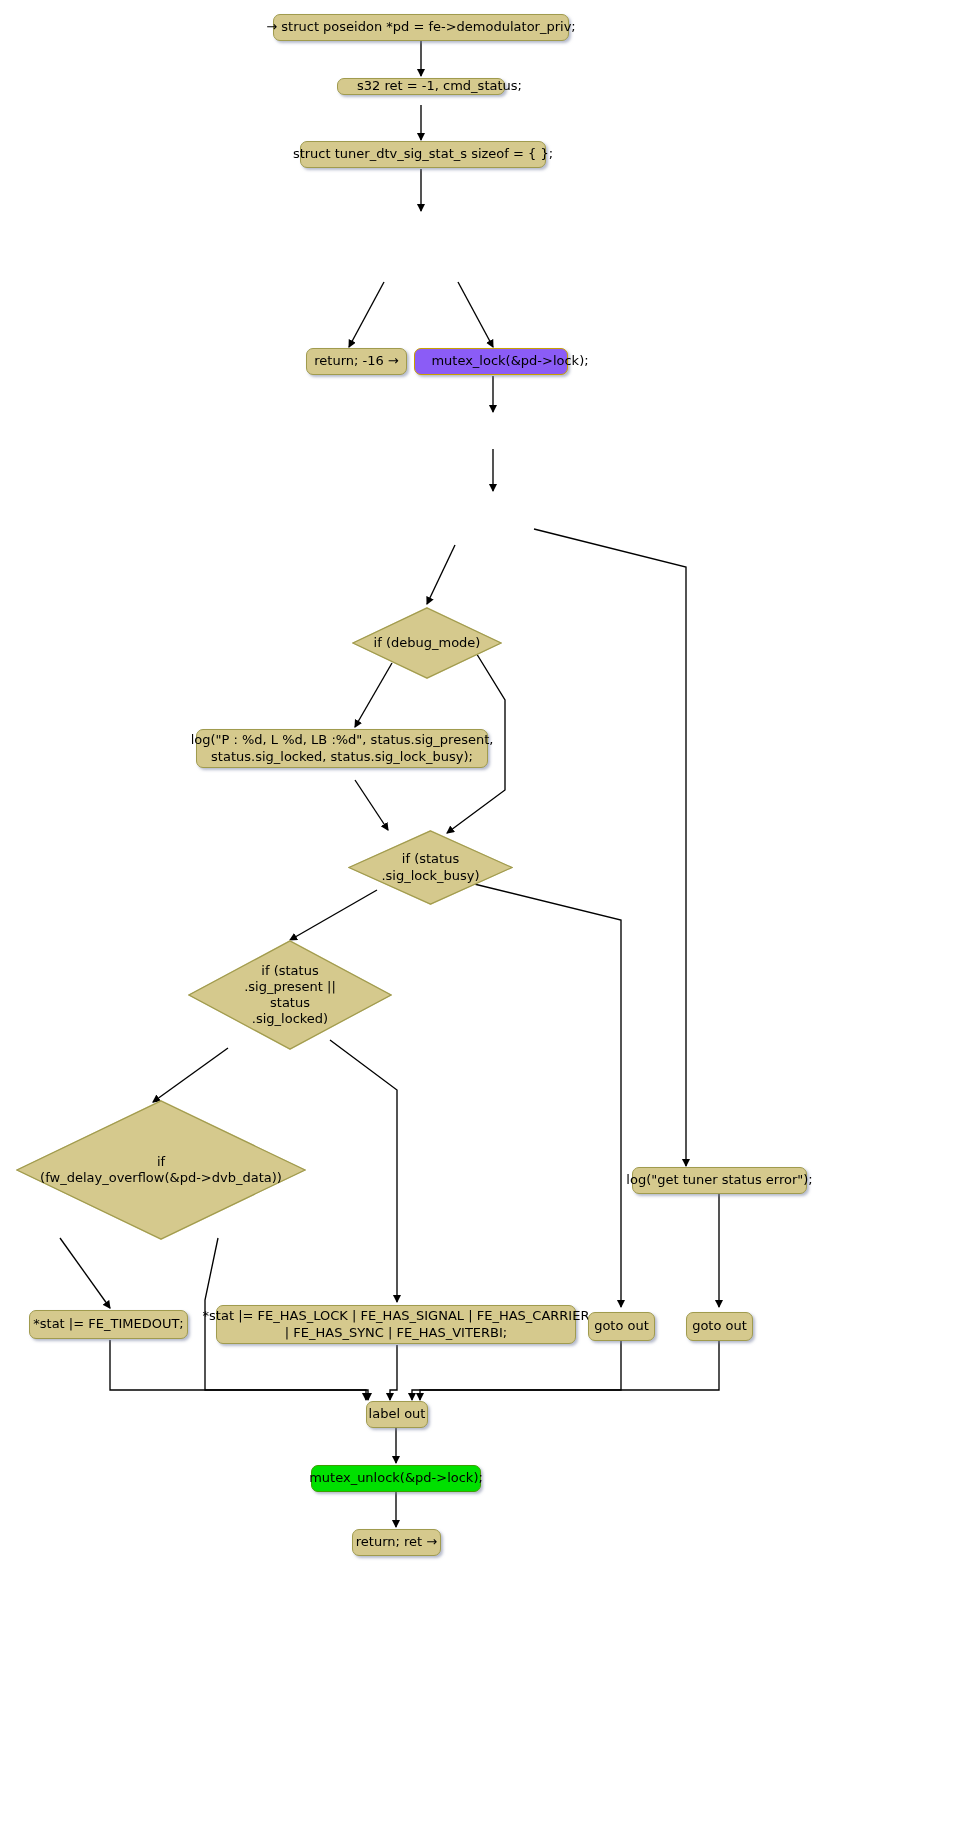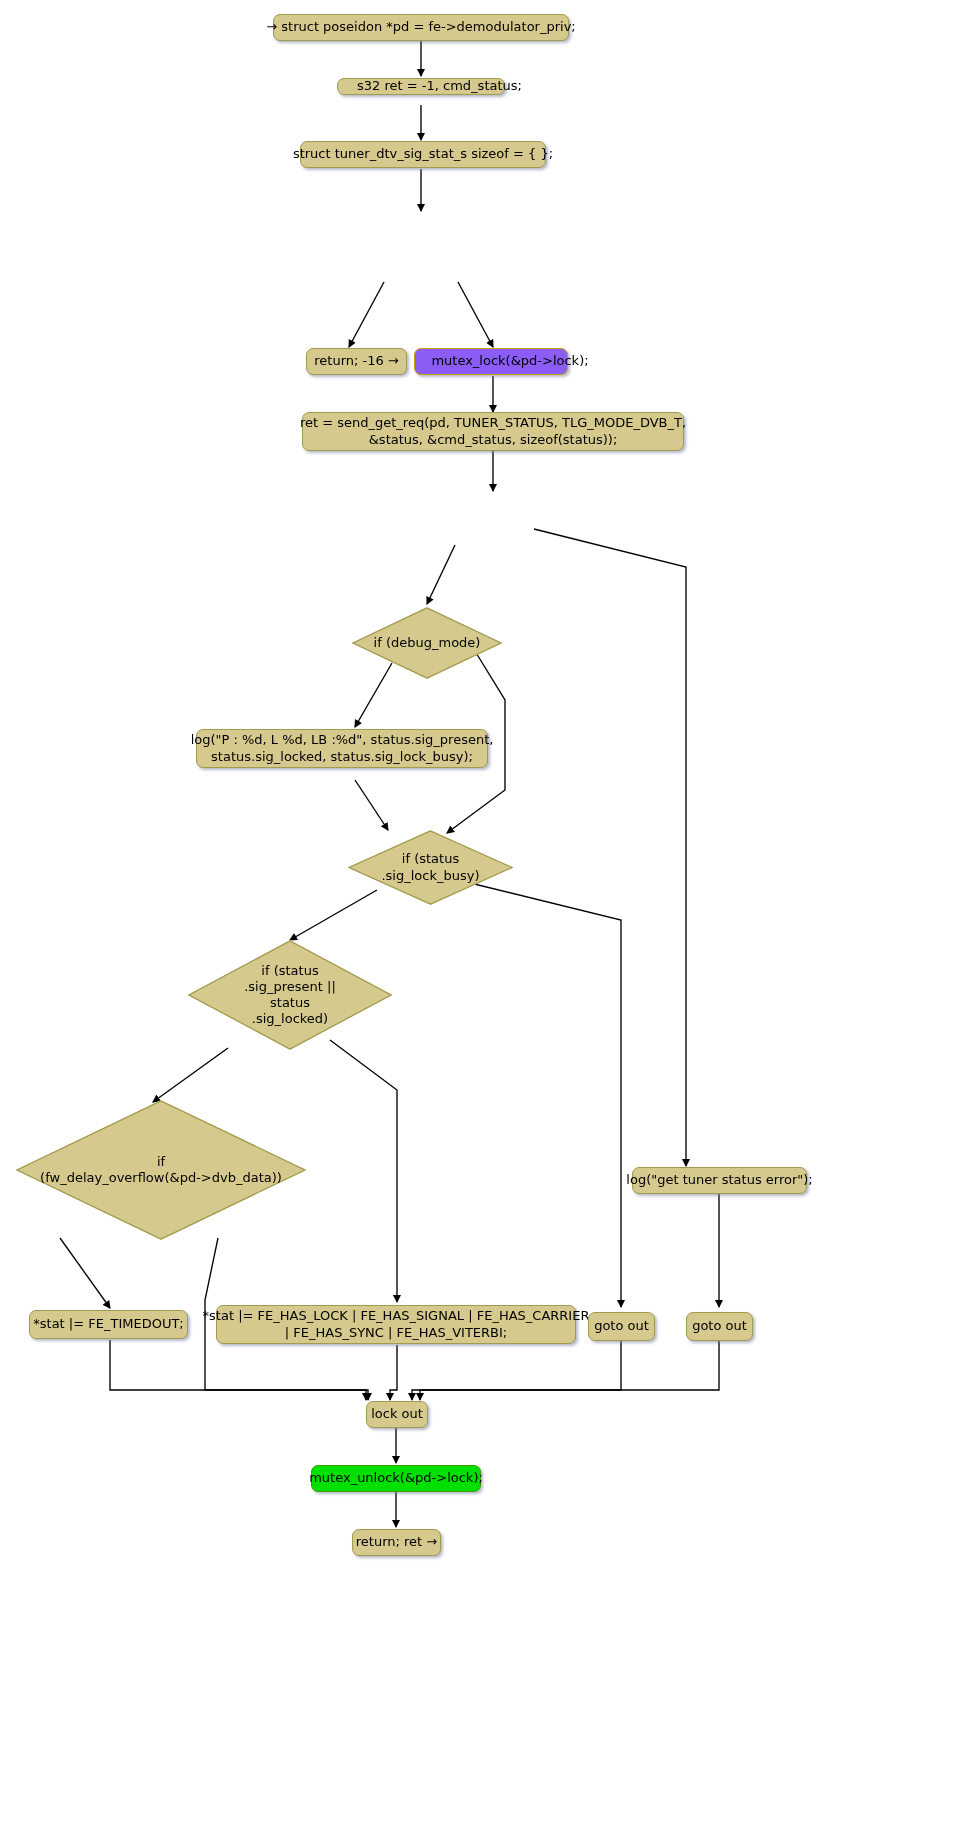--- a/index.html
+++ b/index.html
@@ -104,24 +104,20 @@
 
 
   <div class="node rect" style="left:306px;top:348px;width:101px;height:27px;">
     <span>return; -16 →</span>
   </div>
 
   <div class="node rect red" style="left:414px;top:348px;width:154px;height:27px;">
     <span>mutex_lock(&amp;pd-&gt;lock);</span>
   </div>
 
-  <div class="node rect" style="left:302px;top:412px;width:382px;height:39px;">
-    <span>ret = send_get_req(pd, TUNER_STATUS, TLG_MODE_DVB_T,
-&amp;status, &amp;cmd_status, sizeof(status));</span>
-  </div>
 
 
   <div class="node diamond" style="left:352px;top:607px;width:150px;height:72px;">
     <span class="dshape"></span>
     <svg class="dedge" viewBox="0 0 150 72">
         <polygon points="75,1 149,36 75,71 1,36" fill="none" stroke="#a09b4e" stroke-width="1.2"></polygon>
       </svg><span class="dlabel">if (debug_mode)</span>
   </div>
 
   <div class="node rect" style="left:196px;top:729px;width:292px;height:39px;">
@@ -170,21 +166,21 @@
 
   <div class="node rect" style="left:588px;top:1312px;width:67px;height:29px;">
     <span>goto out</span>
   </div>
 
   <div class="node rect" style="left:686px;top:1312px;width:67px;height:29px;">
     <span>goto out</span>
   </div>
 
   <div class="node rect" style="left:366px;top:1401px;width:62px;height:27px;">
-    <span>lock out</span>
+    <span>label out</span>
   </div>
 
   <div class="node rect green" style="left:311px;top:1465px;width:170px;height:27px;">
     <span>mutex_unlock(&amp;pd-&gt;lock);</span>
   </div>
 
   <div class="node rect" style="left:352px;top:1529px;width:89px;height:27px;">
     <span>return; ret →</span>
   </div>
 

